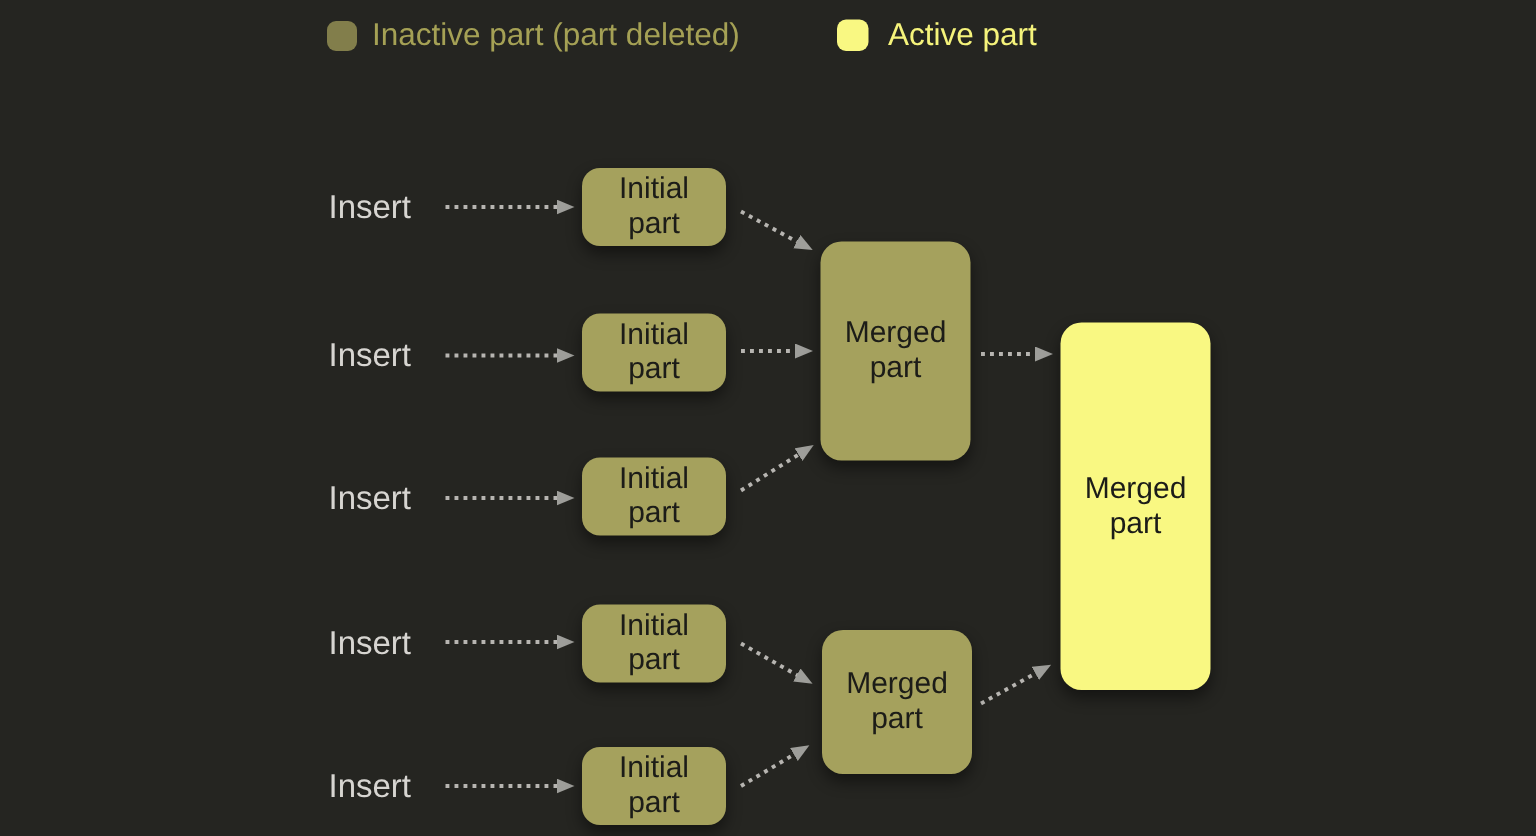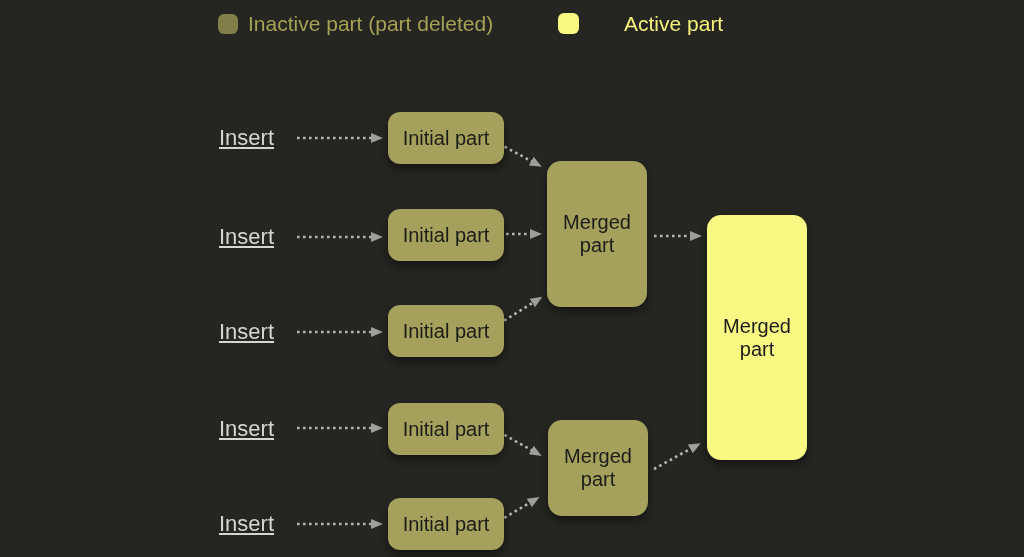--- a/index.html
+++ b/index.html
@@ -28,31 +28,30 @@
   .swatch-inactive { left: 218px; top: 14px; background: #827e4b; }
   .swatch-active  { left: 558px; top: 13px; background: #f9f882; width: 21px; height: 21px; }
   .legend-label {
     position: absolute;
     top: 11px;
     font-size: 21px;
     line-height: 26px;
     white-space: nowrap;
   }
   .legend-inactive-label { left: 248px; color: #a5a155; }
-  .legend-active-label  { left: 592px; color: #f5f37b; margin-left: 32px; }
+  .legend-active-label  { left: 592px; color: #f5f37b; }
   
   .insert-label {
     position: absolute;
     left: 219px;
     width: 80px;
     font-size: 22px;
     line-height: 28px;
     color: #d7d5d1;
     white-space: nowrap;
-    text-decoration: underline;
   }
   .ins-1 { top: 124px; }
   .ins-2 { top: 223px; }
   .ins-3 { top: 318px; }
   .ins-4 { top: 415px; }
   .ins-5 { top: 510px; }
   
   .part-box {
     position: absolute;
     display: flex;
@@ -61,21 +60,21 @@
     text-align: center;
     font-size: 20px;
     line-height: 23px;
     color: #1c1c18;
     box-shadow: 0 5px 10px rgba(0,0,0,0.45);
     box-sizing: border-box;
     padding: 2px 6px;
   }
   .olive { background: #a5a15d; }
   .yellow { background: #f9f882; }
-  .initial-box { left: 388px; width: 116px; height: 52px; border-radius: 12px; }
+  .initial-box { left: 388px; width: 96px; height: 52px; border-radius: 12px; }
   .init-1 { top: 112px; }
   .init-2 { top: 209px; }
   .init-3 { top: 305px; }
   .init-4 { top: 403px; }
   .init-5 { top: 498px; }
   .merged-box-1 { left: 547px; top: 161px; width: 100px; height: 146px; border-radius: 14px; }
   .merged-box-2 { left: 548px; top: 420px; width: 100px; height: 96px;  border-radius: 14px; }
   .final-box    { left: 707px; top: 215px; width: 100px; height: 245px; border-radius: 14px; }
 </style>
 </head>

